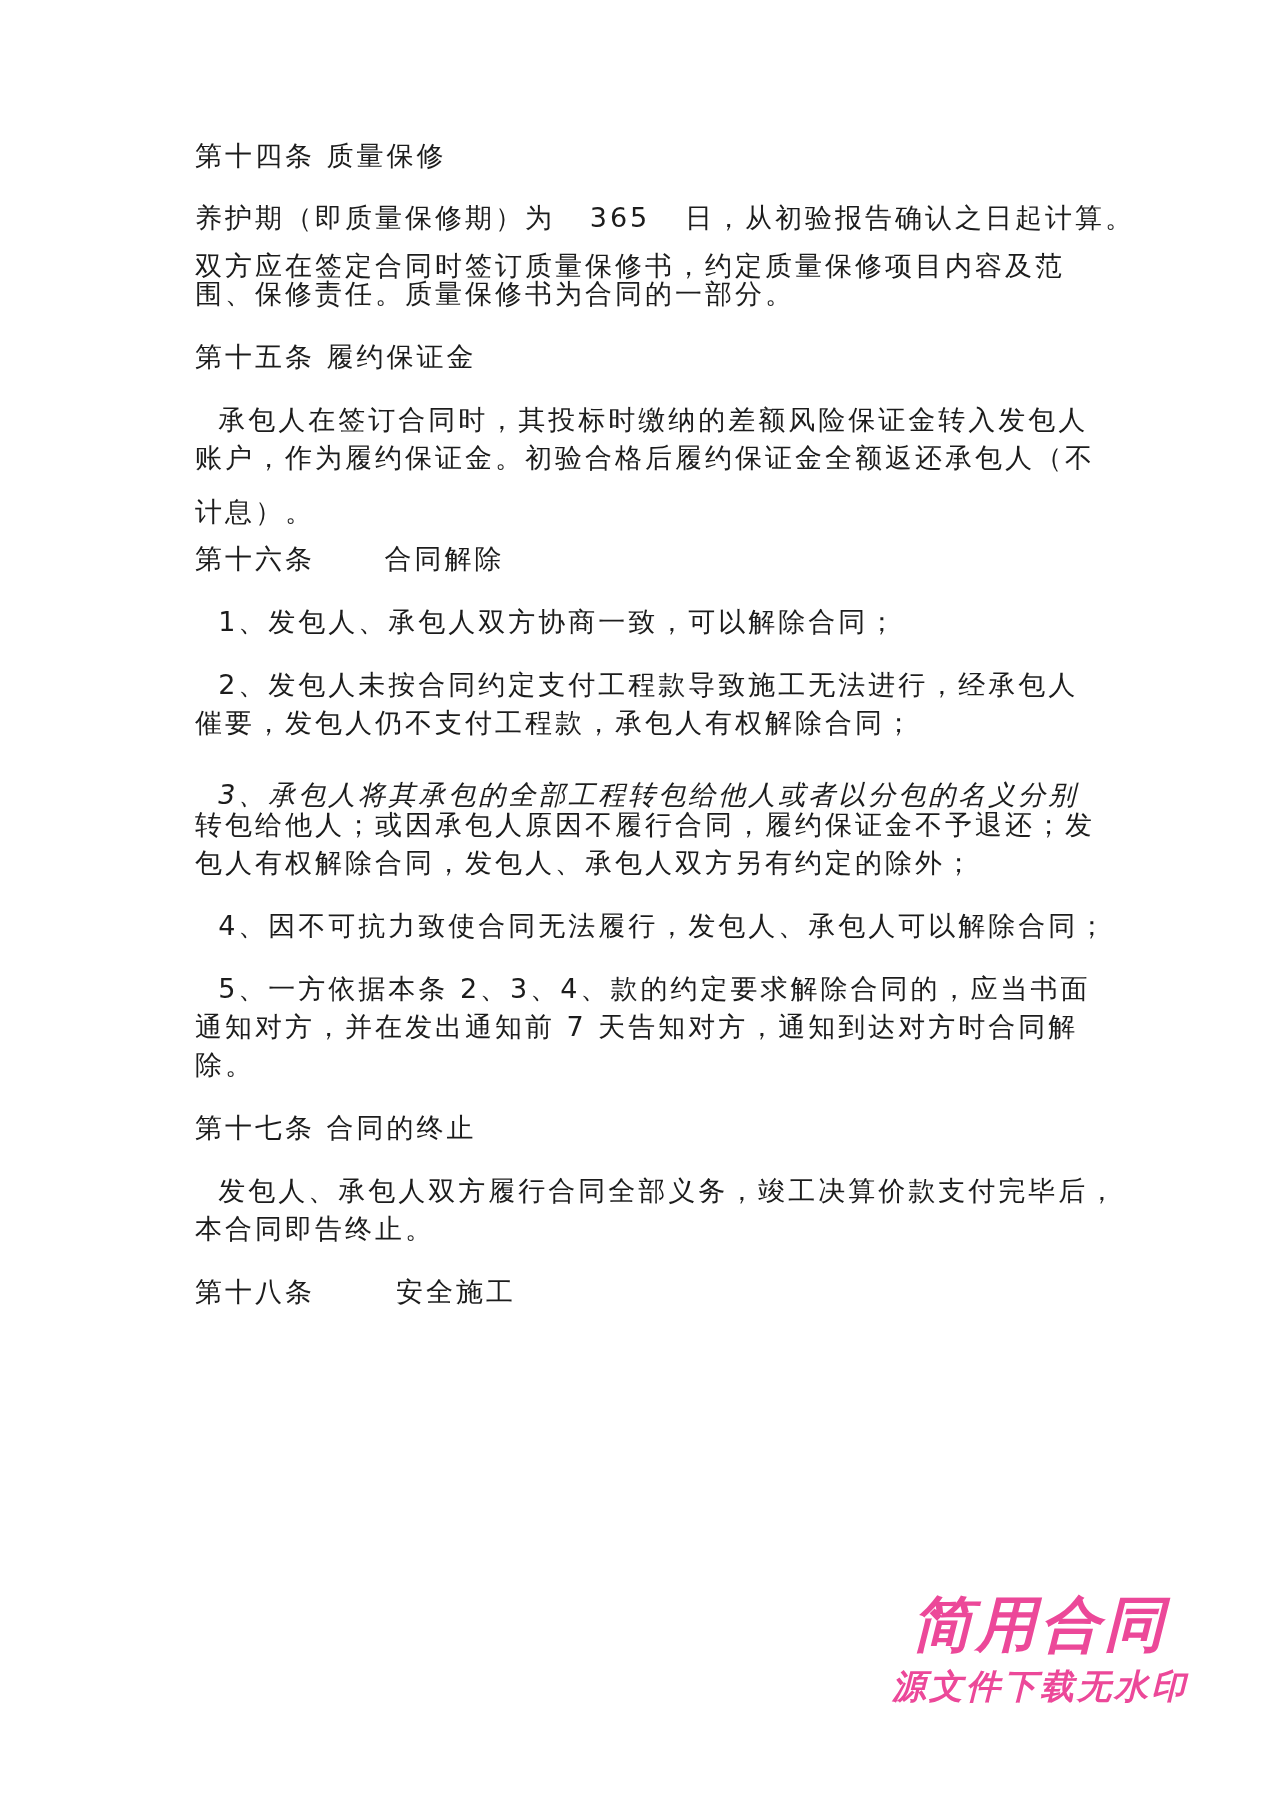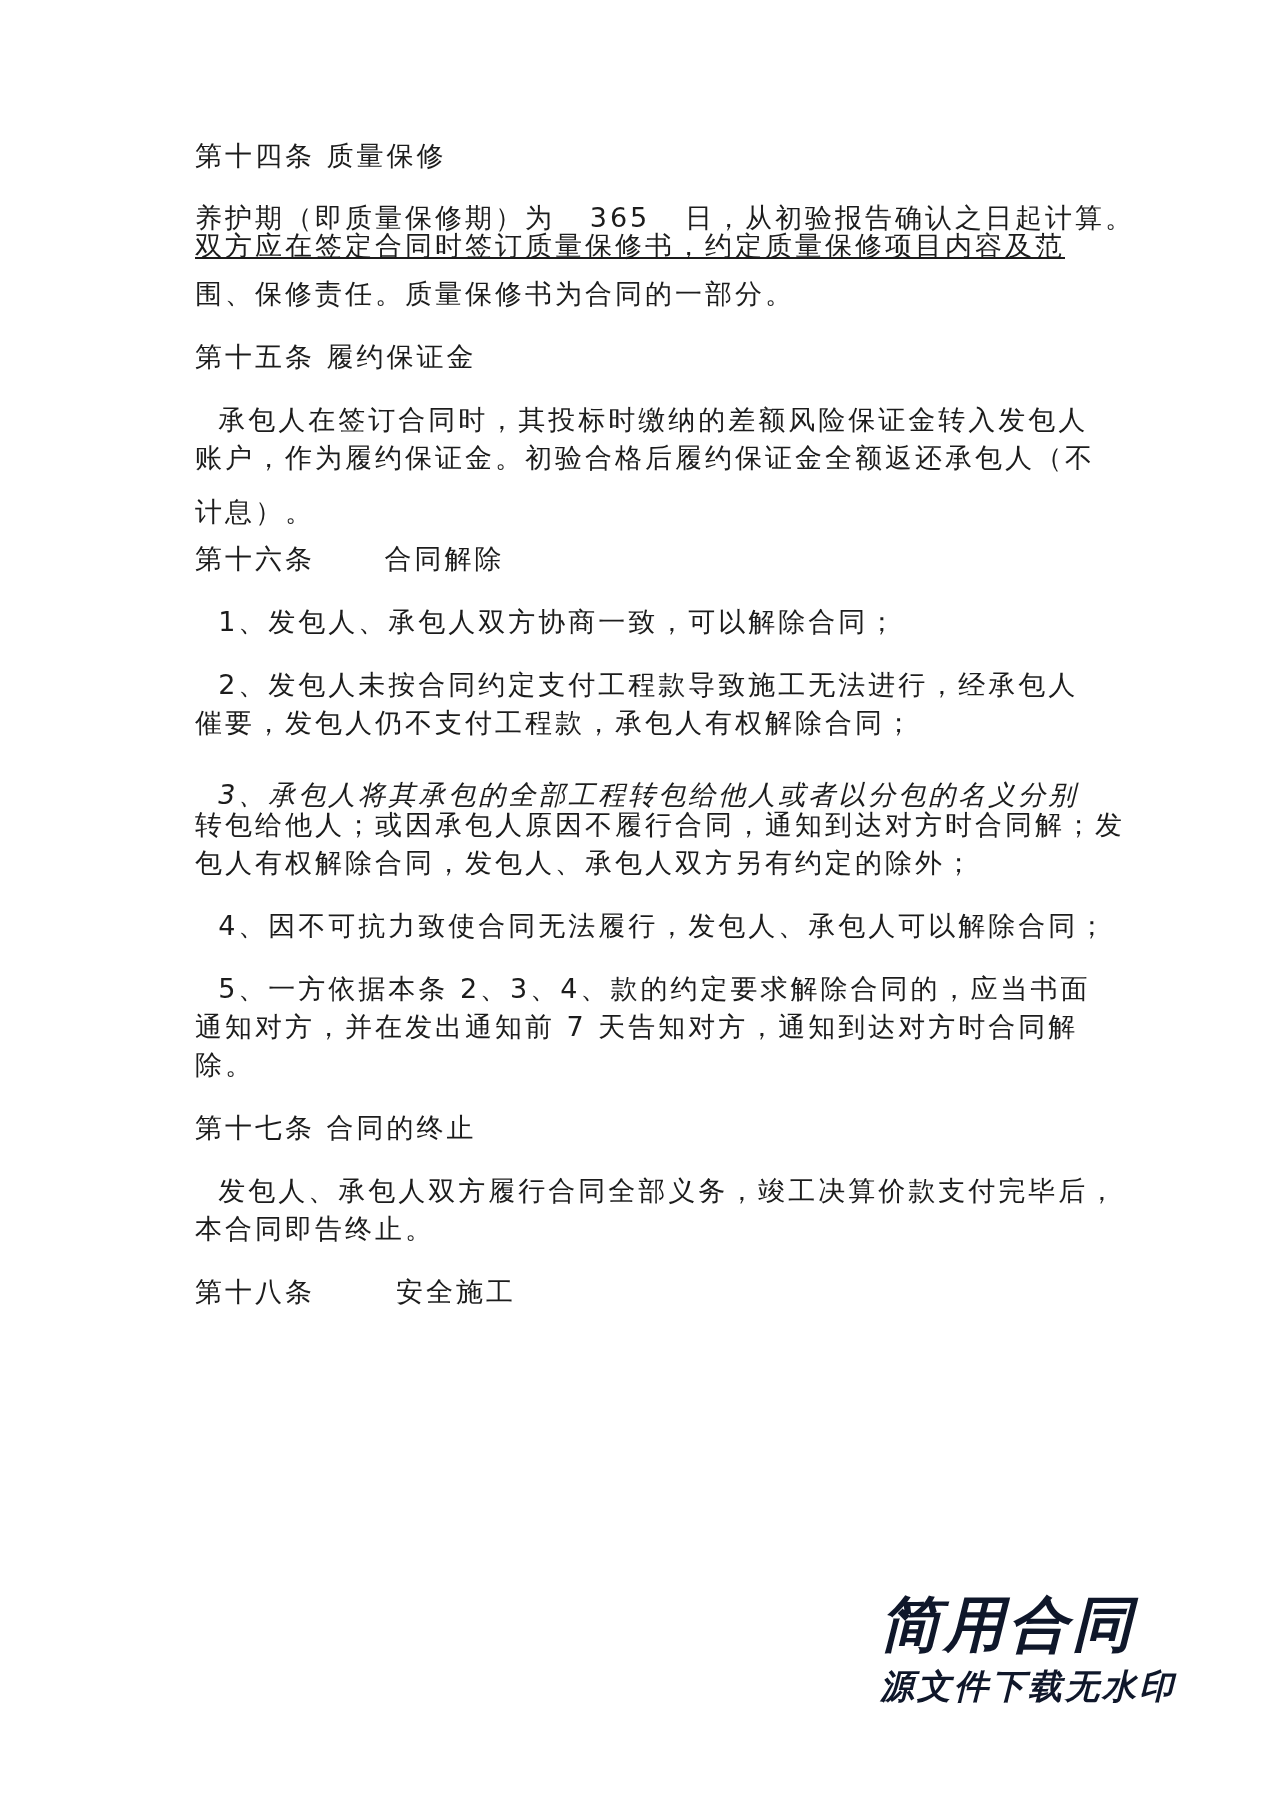--- a/index.html
+++ b/index.html
@@ -29,22 +29,22 @@
       line-height: 34px;
       white-space: pre;
       letter-spacing: 3px;
       color: #1c1c1c;
     }
     .watermark {
       position: absolute;
       left: 880px;
       top: 1590px;
       width: 320px;
-      text-align: left;
-      color: #0f172a;
+      text-align: center;
+      color: #ec4899;
       font-family: "DejaVu Sans", sans-serif;
       font-weight: bold;
       font-style: italic;
       user-select: none;
     }
     .wm-title {
       font-size: 60px;
       line-height: 68px;
       letter-spacing: 4px;
       display: block;
@@ -57,36 +57,36 @@
       margin-top: 8px;
     }
   </style>
 </head>
 <body>
 
 <div class="page">
 
   <div class="line" style="top:139px;">第十四条 质量保修</div>
   <div class="line" style="top:201px;">养护期（即质量保修期）为   365   日，从初验报告确认之日起计算。</div>
-  <div class="line" style="top:229px;text-decoration:underline;">双方应在签定合同时签订质量保修书，约定质量保修项目内容及范</div>
+  <div class="line" style="top:249px;">双方应在签定合同时签订质量保修书，约定质量保修项目内容及范</div>
   <div class="line" style="top:340px;">第十五条 履约保证金</div>
 
   <div class="line" style="top:277px;">围、保修责任。质量保修书为合同的一部分。</div>
   <div class="line" style="top:403px;">  承包人在签订合同时，其投标时缴纳的差额风险保证金转入发包人</div>
   <div class="line" style="top:441px;">账户，作为履约保证金。初验合格后履约保证金全额返还承包人（不</div>
   <div class="line" style="top:495px;">计息）。</div>
 
   <div class="line" style="top:542px;">第十六条      合同解除</div>
   <div class="line" style="top:605px;">  1、发包人、承包人双方协商一致，可以解除合同；</div>
 
   <div class="line" style="top:668px;">  2、发包人未按合同约定支付工程款导致施工无法进行，经承包人</div>
   <div class="line" style="top:706px;">催要，发包人仍不支付工程款，承包人有权解除合同；</div>
 
   <div class="line" style="top:778px;font-style:italic;">  3、承包人将其承包的全部工程转包给他人或者以分包的名义分别</div>
-  <div class="line" style="top:808px;">转包给他人；或因承包人原因不履行合同，通知到达对方时合同解；发</div>
+  <div class="line" style="top:808px;">转包给他人；或因承包人原因不履行合同，履约保证金不予退还；发</div>
   <div class="line" style="top:846px;">包人有权解除合同，发包人、承包人双方另有约定的除外；</div>
 
   <div class="line" style="top:909px;">  4、因不可抗力致使合同无法履行，发包人、承包人可以解除合同；</div>
 
   <div class="line" style="top:972px;">  5、一方依据本条 2、3、4、款的约定要求解除合同的，应当书面</div>
   <div class="line" style="top:1010px;">通知对方，并在发出通知前 7 天告知对方，通知到达对方时合同解</div>
   <div class="line" style="top:1048px;">除。</div>
 
   <div class="line" style="top:1111px;">第十七条 合同的终止</div>
   <div class="line" style="top:1174px;">  发包人、承包人双方履行合同全部义务，竣工决算价款支付完毕后，</div>

